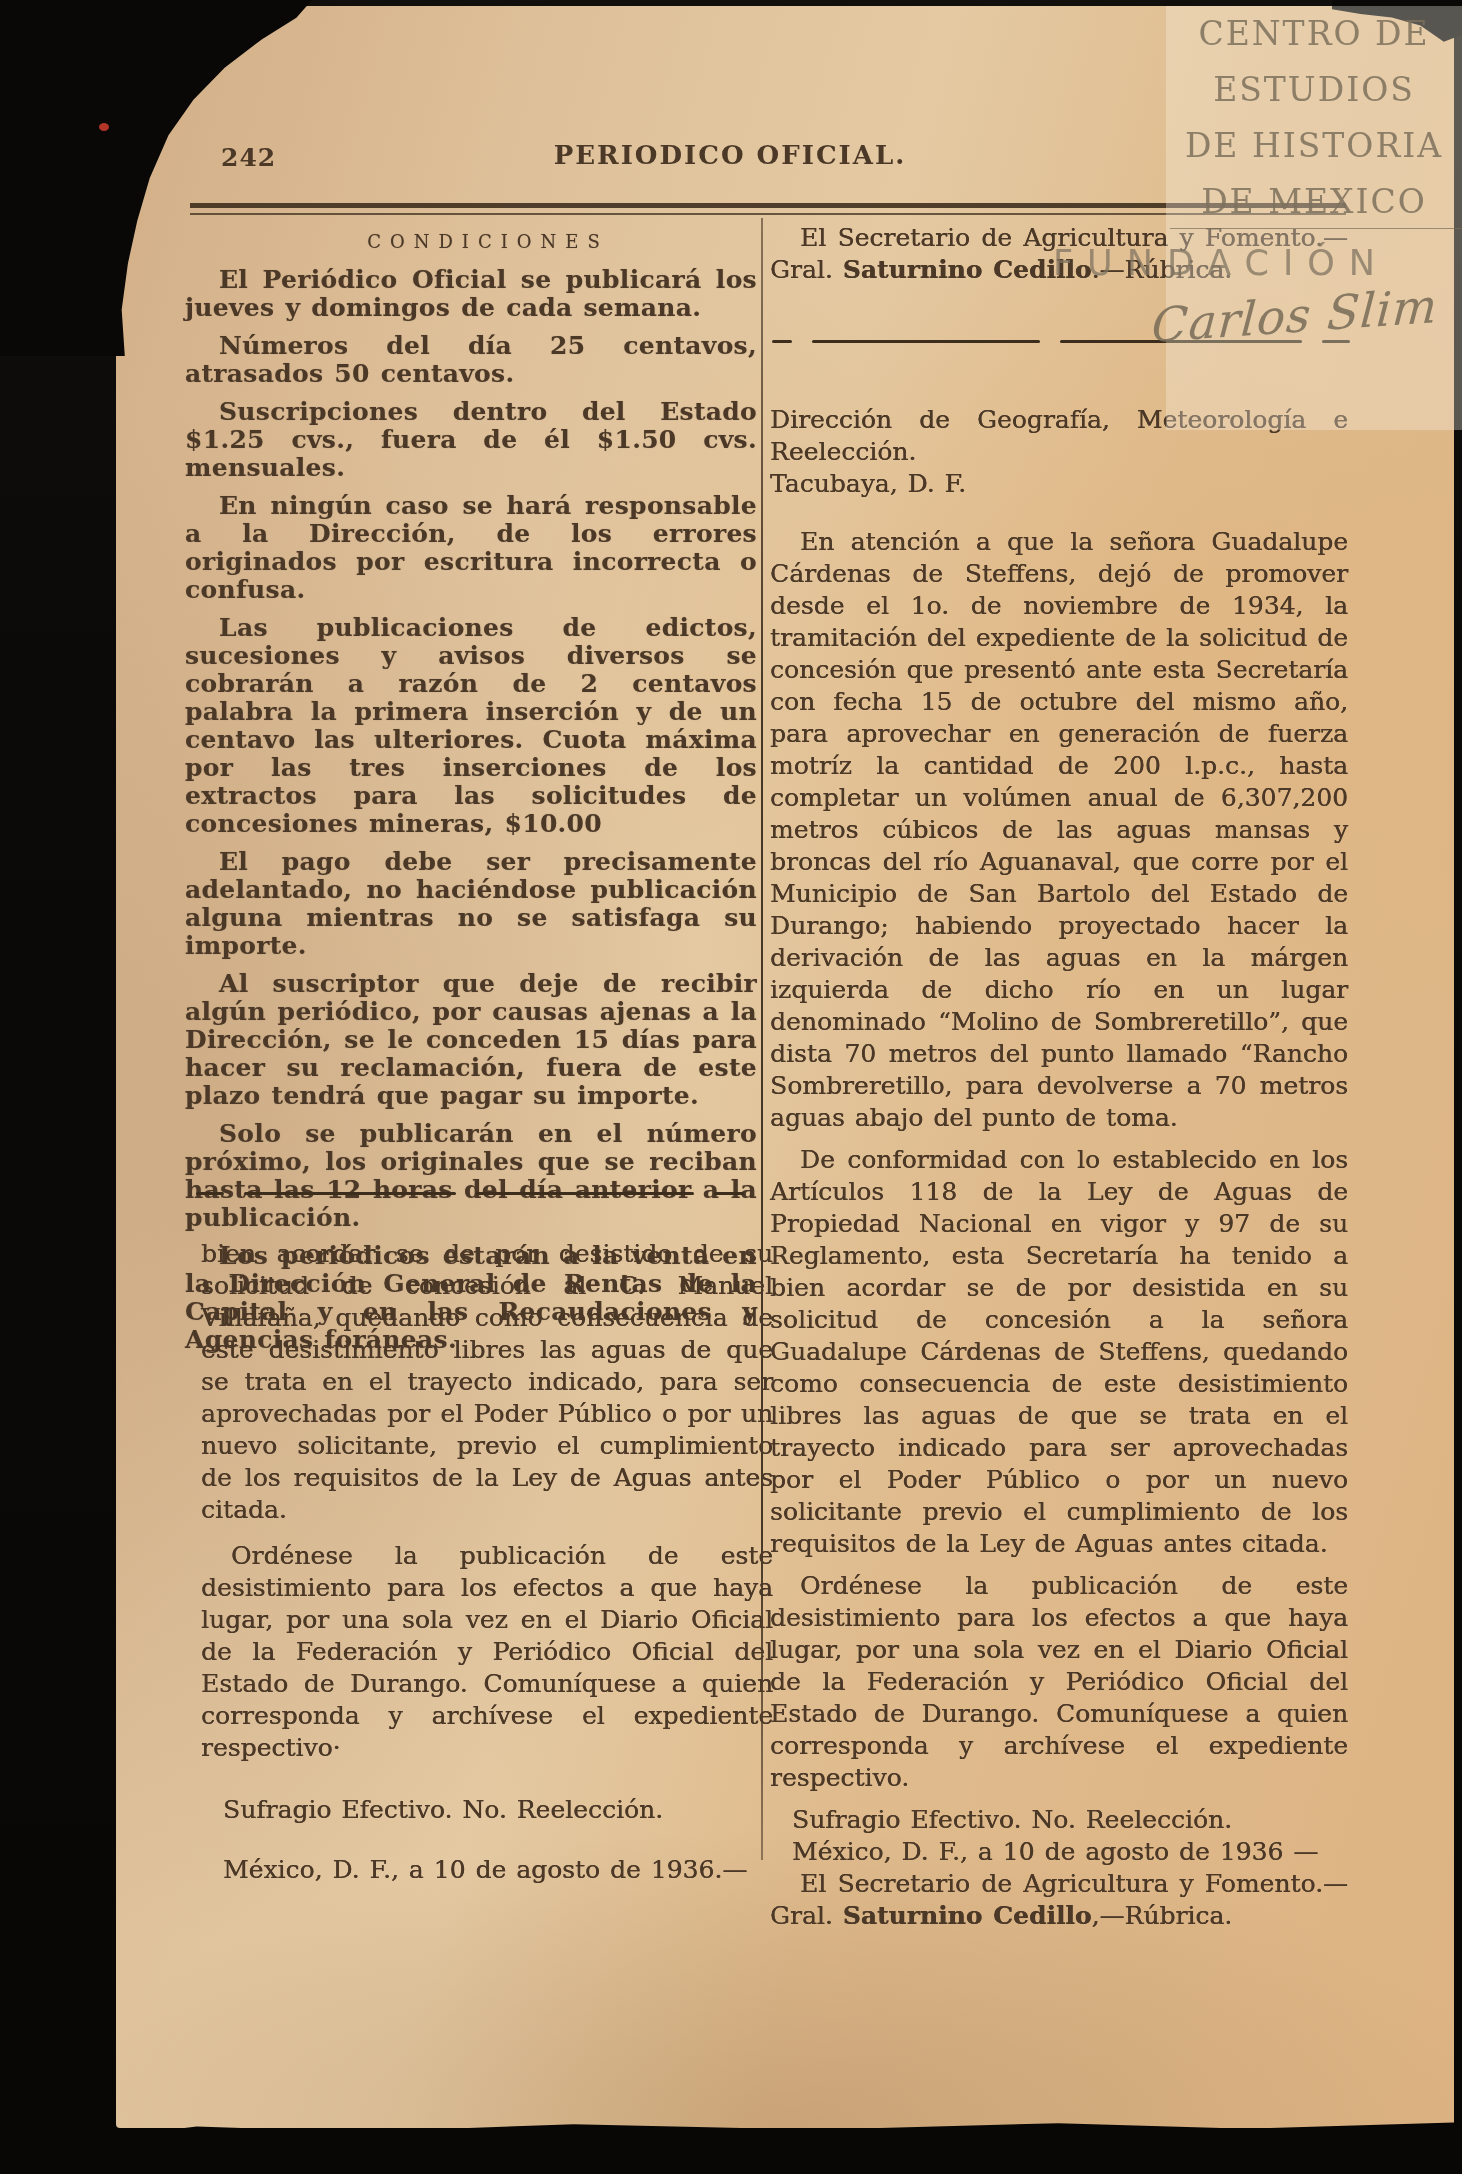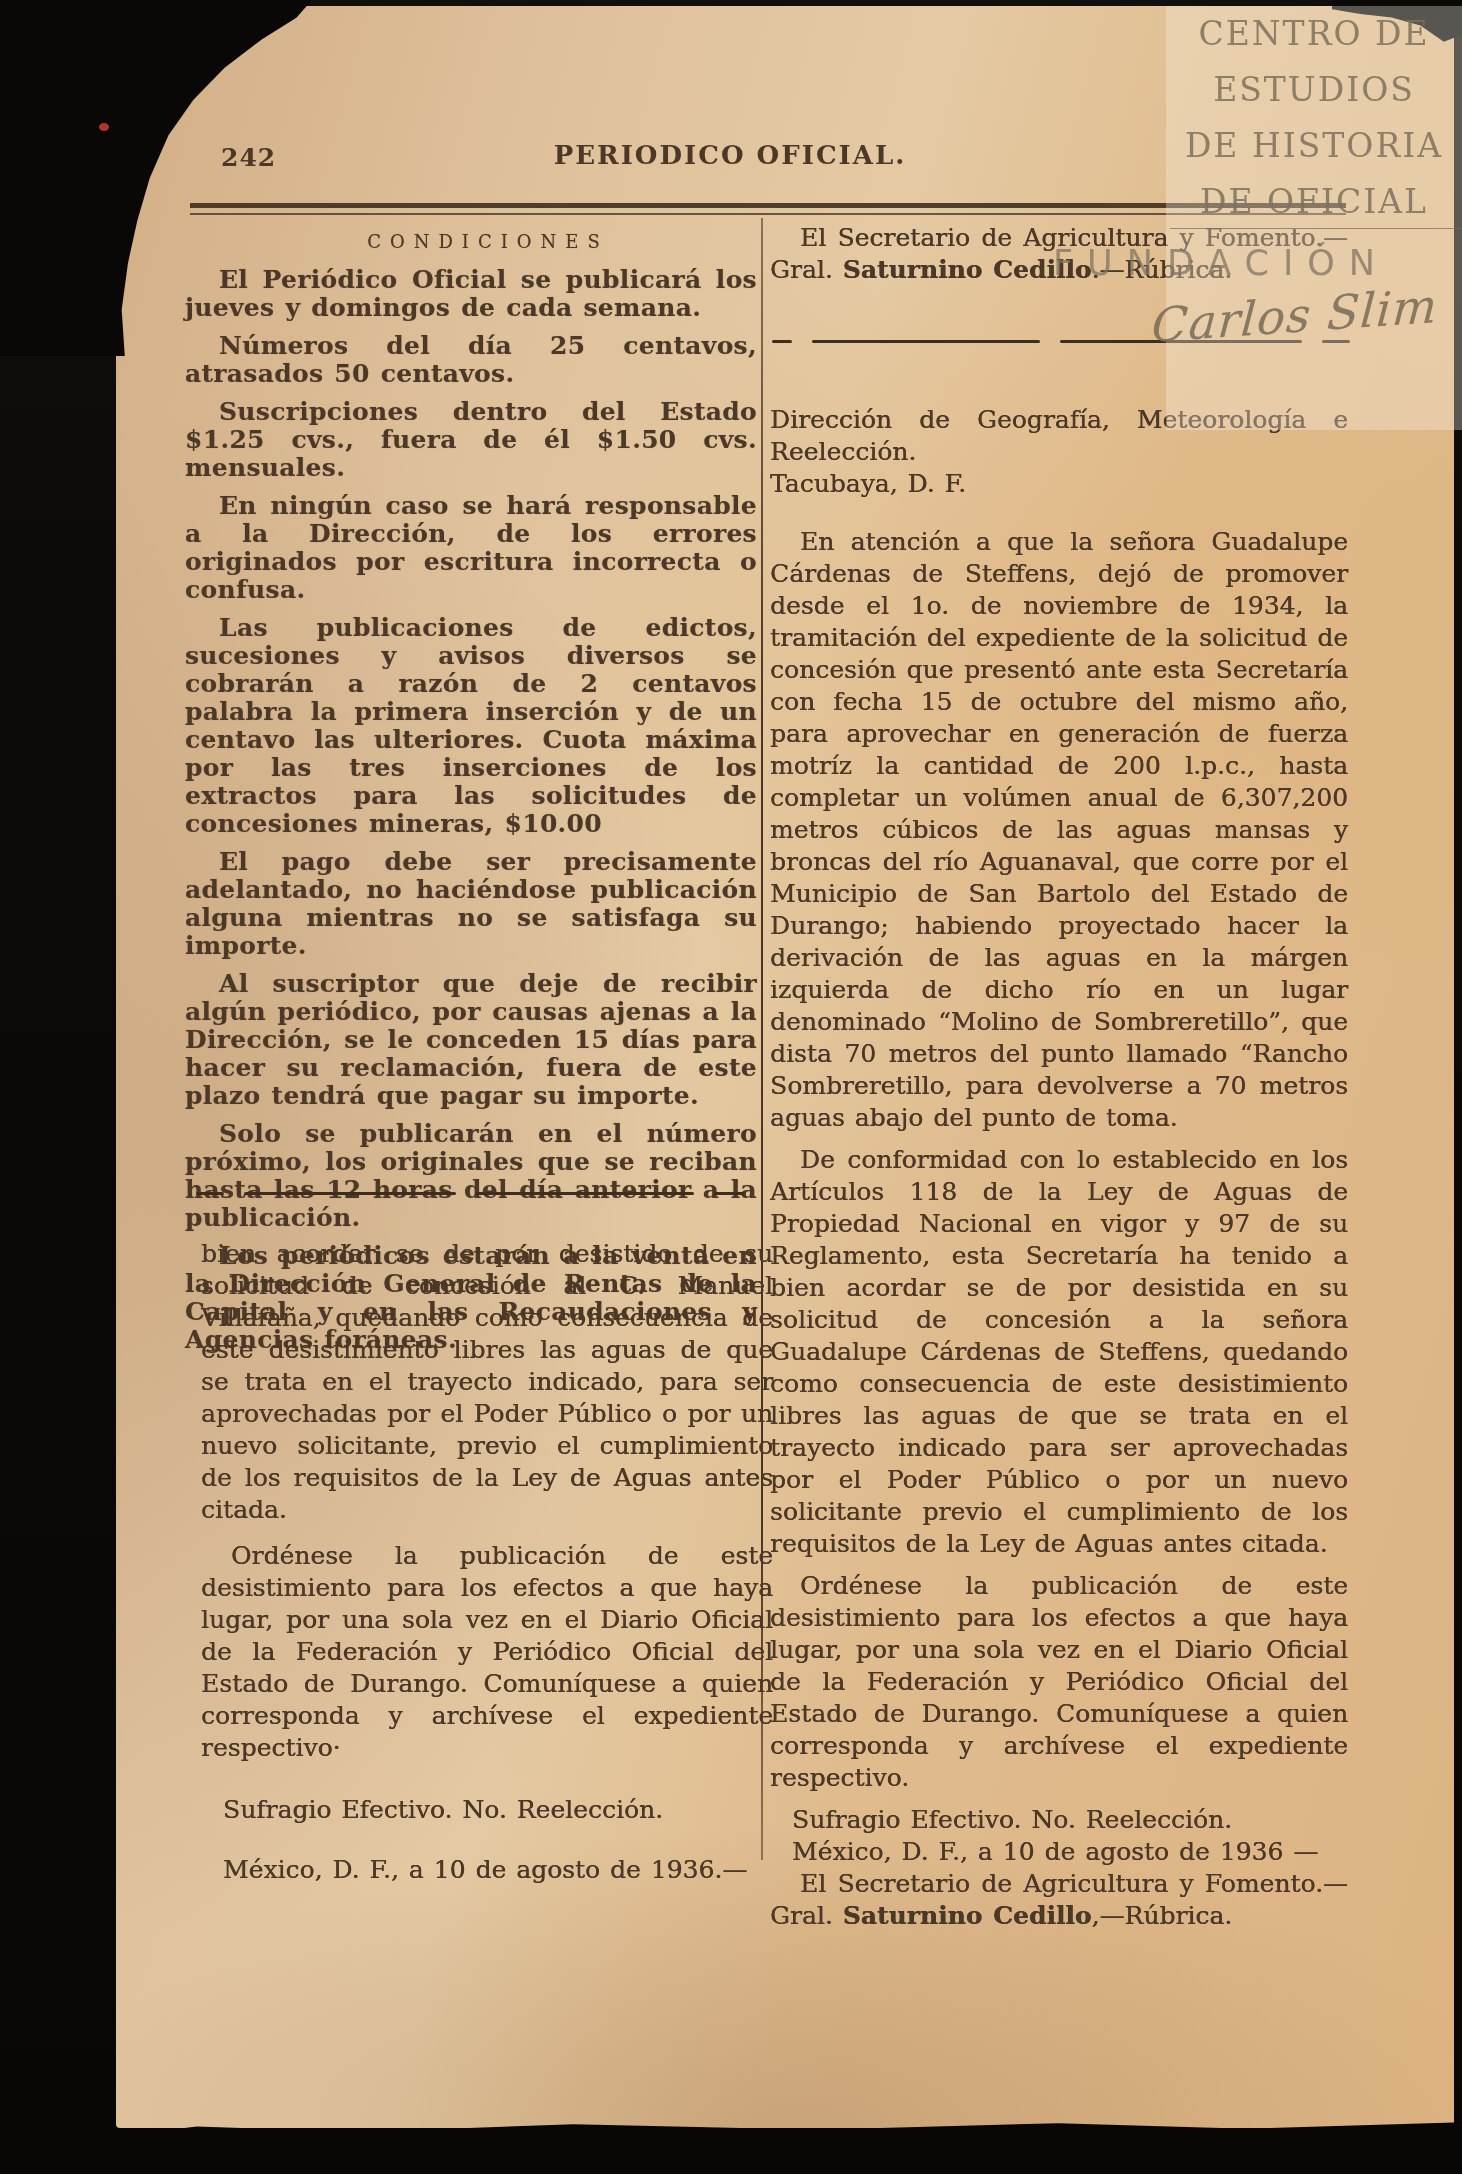--- a/index.html
+++ b/index.html
@@ -136,18 +136,18 @@
     <p class="sufragio">Sufragio Efectivo. No. Reelección.</p>
     <p class="dateline">México, D. F., a 10 de agosto de 1936 —</p>
     <p><span>El Secretario de Agricultura y Fomento.—Gral. </span><span class="bold-name">Saturnino Cedillo</span><span>,—Rúbrica.</span></p>
   </div>
 
   <div id="watermark-box"></div>
   <div id="watermark-lines">
     <div>CENTRO DE</div>
     <div>ESTUDIOS</div>
     <div>DE HISTORIA</div>
-    <div>DE OFICIAL</div>
+    <div>DE MEXICO</div>
   </div>
   <div id="watermark-rule"></div>
   <div id="watermark-foundation">FUNDACIÓN</div>
   <div id="watermark-signature">Carlos Slim</div>
 </div>
 
 </body></html>

